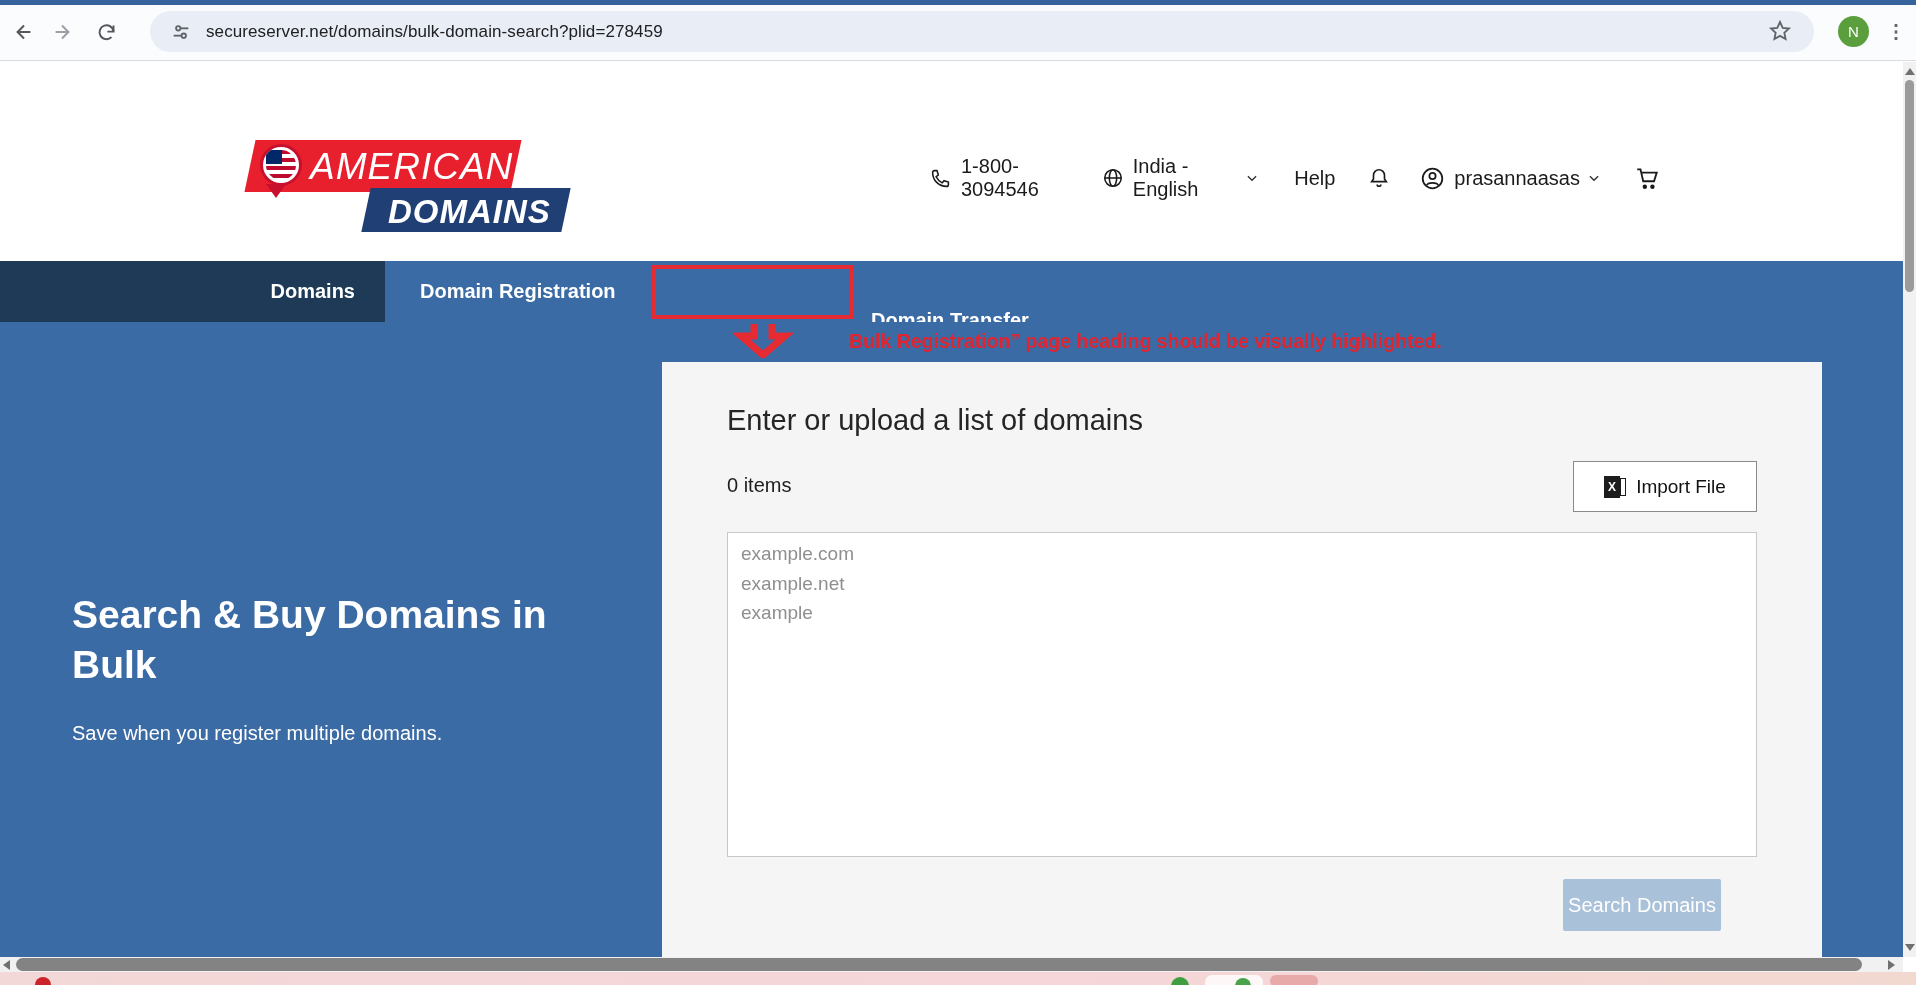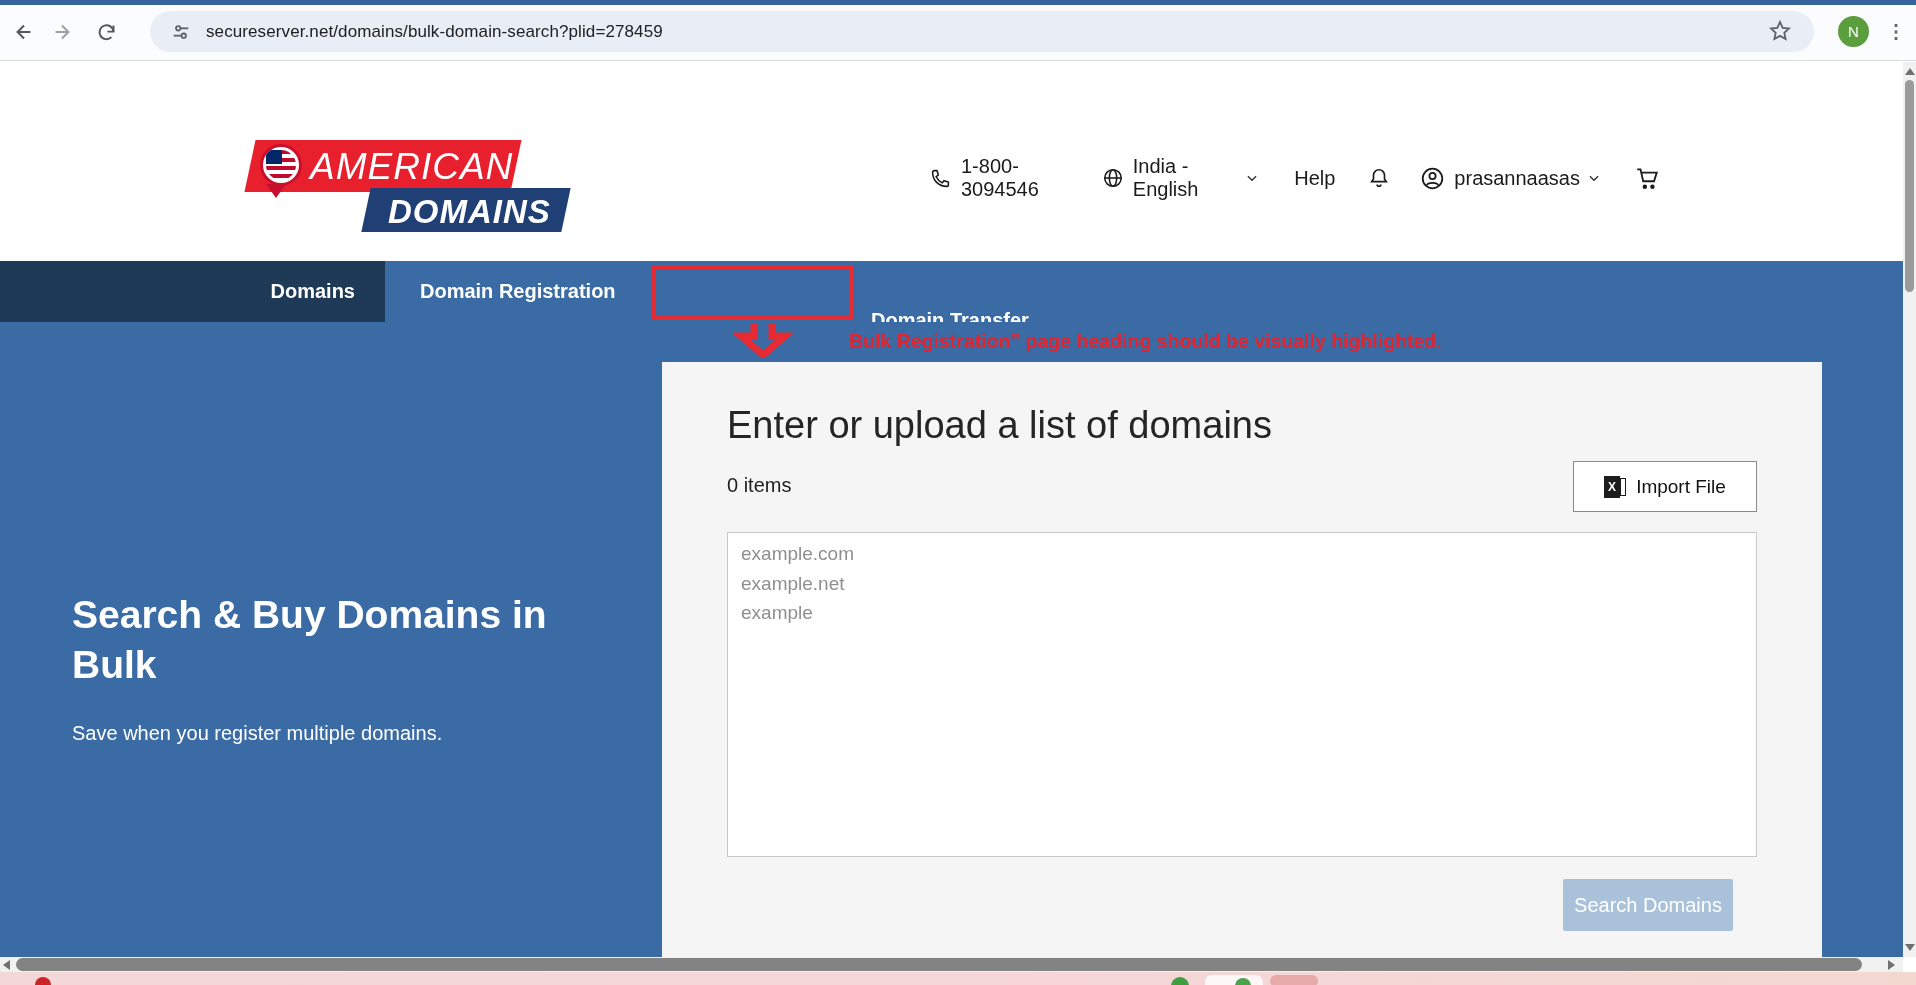--- a/index.html
+++ b/index.html
@@ -52,30 +52,30 @@
   
   #hero { left:0; top:322px; width:1903px; height:635px; background:#3b6ba4; }
   #red-arrow { left:733px; top:0px; width:60px; height:36px; }
   #annotation-text { left:849px; top:8px; width:620px; color:#e02530; font-weight:bold; font-size:19.5px; }
   #hero-copy { left:72px; top:268px; width:520px; color:#fff; }
   #hero-title { font-size:39px; font-weight:bold; line-height:1.28; }
   #hero-sub { margin-top:32px; font-size:20px; }
 
   
   #card { left:662px; top:40px; width:1160px; height:596px; background:#f5f5f6; }
-  #card-heading { left:65px; top:42px; font-size:38px; color:#252525; }
+  #card-heading { left:65px; top:42px; font-size:29px; color:#252525; }
   #items-count { left:65px; top:112px; font-size:20px; color:#1e1e1e; }
   #import-btn { left:911px; top:99px; width:184px; height:51px; background:#fff; border:1px solid #8a8a8a; display:flex; align-items:center; justify-content:center; gap:10px; cursor:pointer; }
   #import-btn .xl-icon { width:22px; height:22px; position:relative; }
   .xl-body { position:absolute; left:0; top:0; width:16px; height:22px; background:#1d1d1d; color:#fff; font-size:12px; font-weight:bold; display:flex; align-items:center; justify-content:center; }
   .xl-page { position:absolute; right:0; top:2px; width:6px; height:18px; background:#fff; border:1.5px solid #1d1d1d; }
   #import-btn .lbl { font-size:19px; color:#111; }
   #domain-textarea { left:65px; top:170px; width:1030px; height:325px; border:1px solid #c8c8c8; background:#fff; resize:none; font-family:"Liberation Sans", sans-serif; font-size:19px; line-height:1.56; padding:6px 13px; color:#333; }
   #domain-textarea::placeholder { color:#8f8f8f; opacity:1; }
-  #search-btn { left:901px; top:517px; width:170px; height:52px; background:#a9c1d9; color:#fff; border:none; font-size:20px; font-family:"Liberation Sans", sans-serif; border-radius:2px; cursor:pointer; }
+  #search-btn { left:901px; top:517px; width:158px; height:52px; background:#a9c1d9; color:#fff; border:none; font-size:20px; font-family:"Liberation Sans", sans-serif; border-radius:2px; cursor:pointer; }
 
   
   #v-scroll { left:1903px; top:62px; width:13px; height:895px; background:#f1f1f1; }
   .tri { width:0; height:0; position:absolute; }
   #v-up { left:2px; top:6px; border-left:5px solid transparent; border-right:5px solid transparent; border-bottom:7px solid #707070; }
   #v-down { left:2px; bottom:6px; border-left:5px solid transparent; border-right:5px solid transparent; border-top:7px solid #707070; }
   #v-thumb { left:2px; top:18px; width:9px; height:212px; background:#9b9b9b; border-radius:5px; }
   #h-scroll { left:0; top:957px; width:1903px; height:15px; background:#f1f1f1; }
   #h-left { left:3px; top:3px; border-top:5px solid transparent; border-bottom:5px solid transparent; border-right:7px solid #707070; }
   #h-right { right:8px; top:3px; border-top:5px solid transparent; border-bottom:5px solid transparent; border-left:7px solid #707070; }

